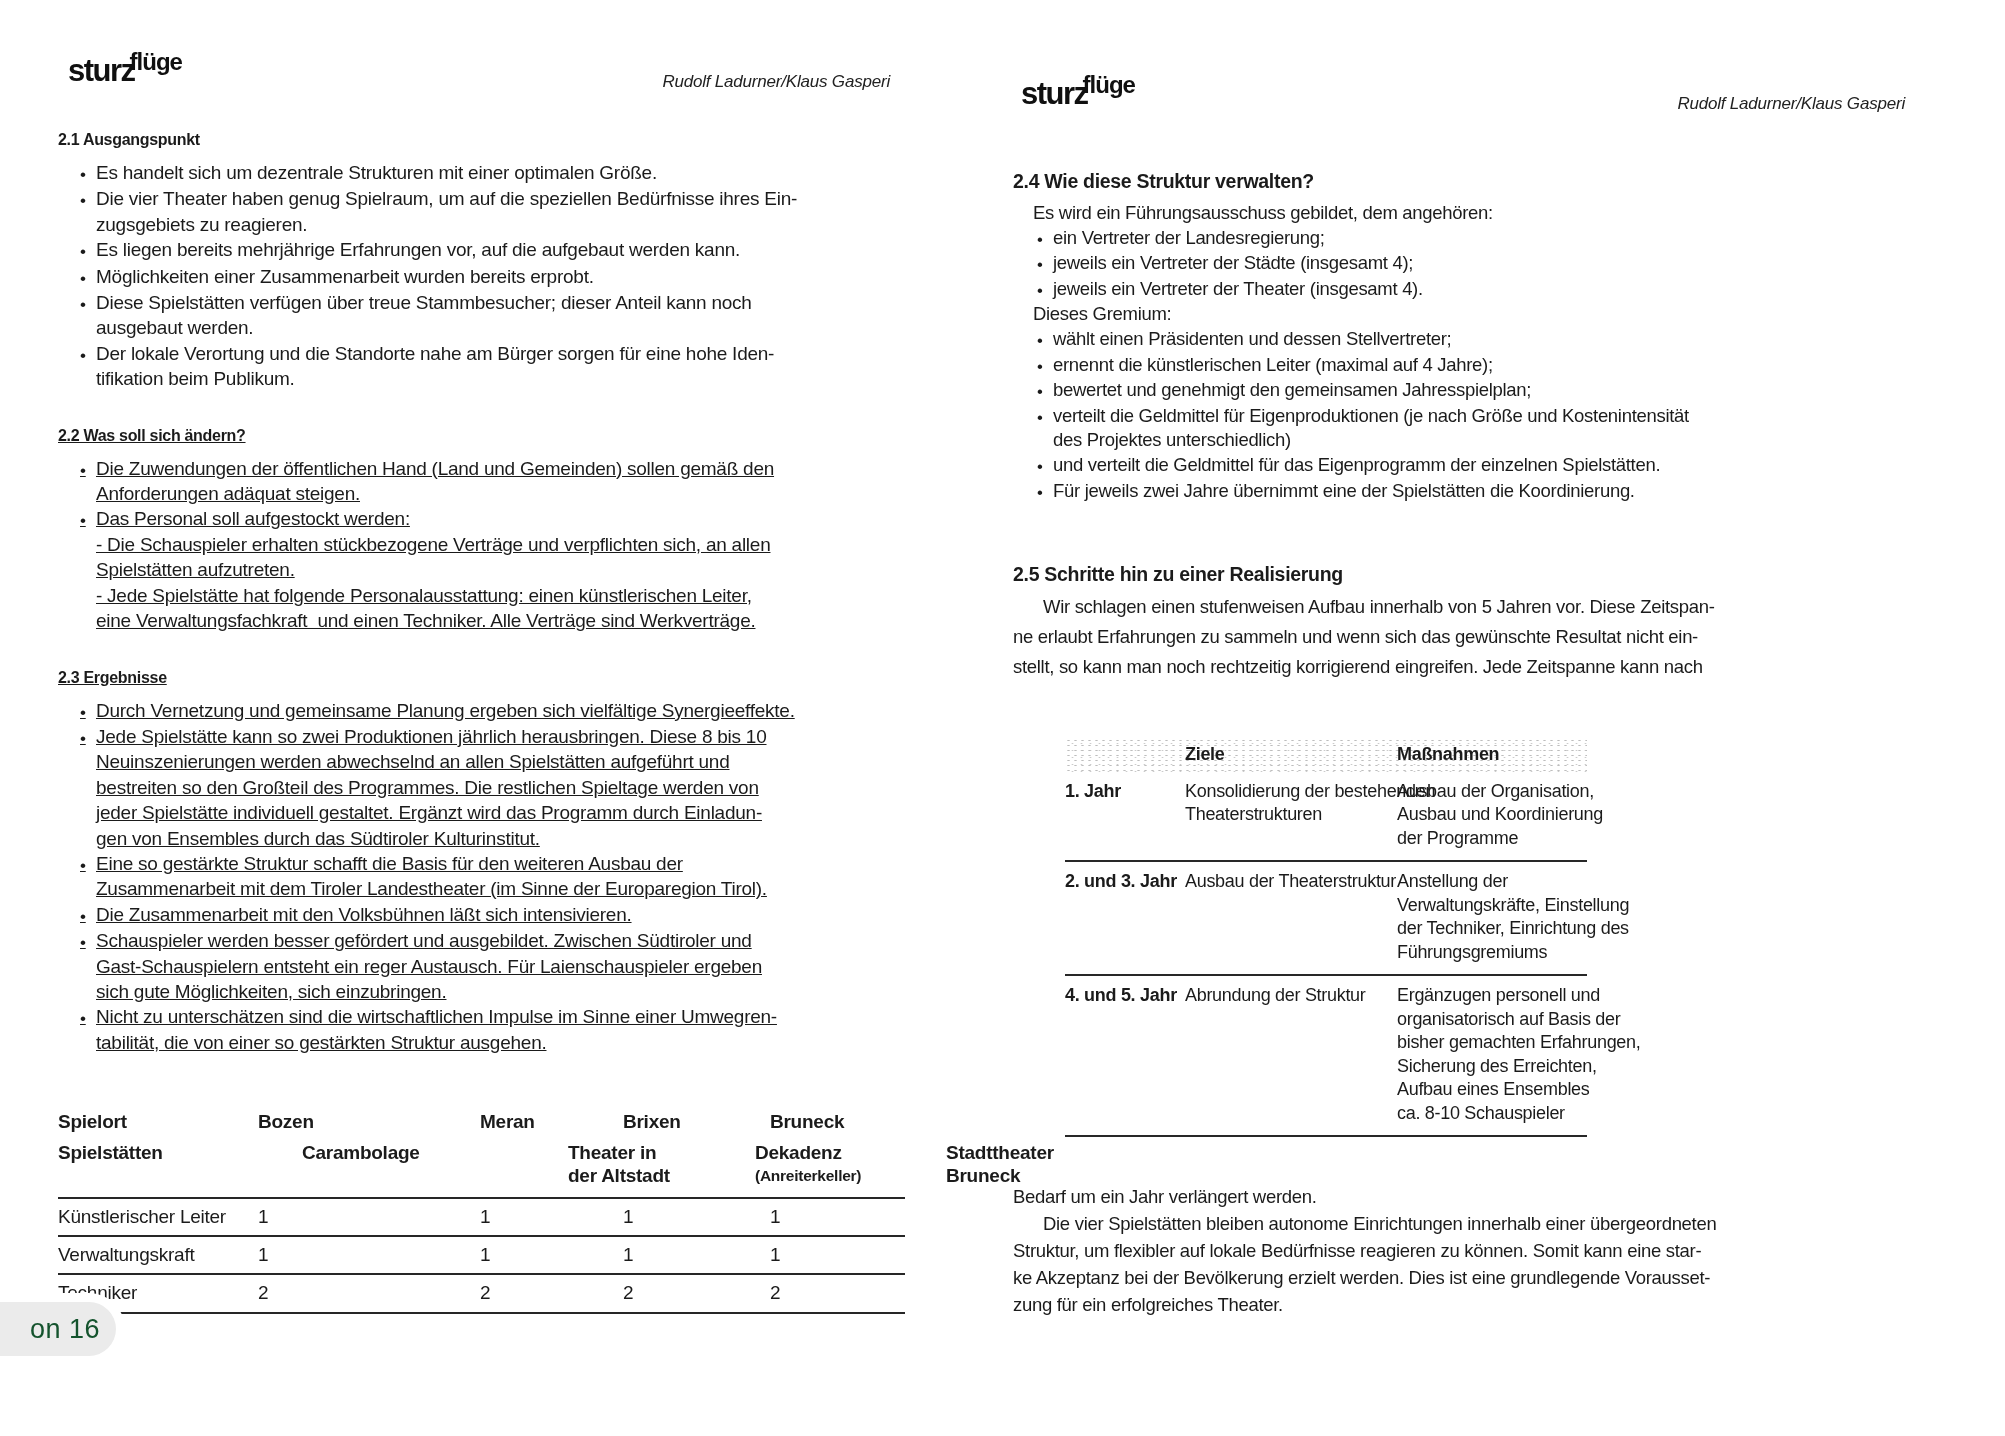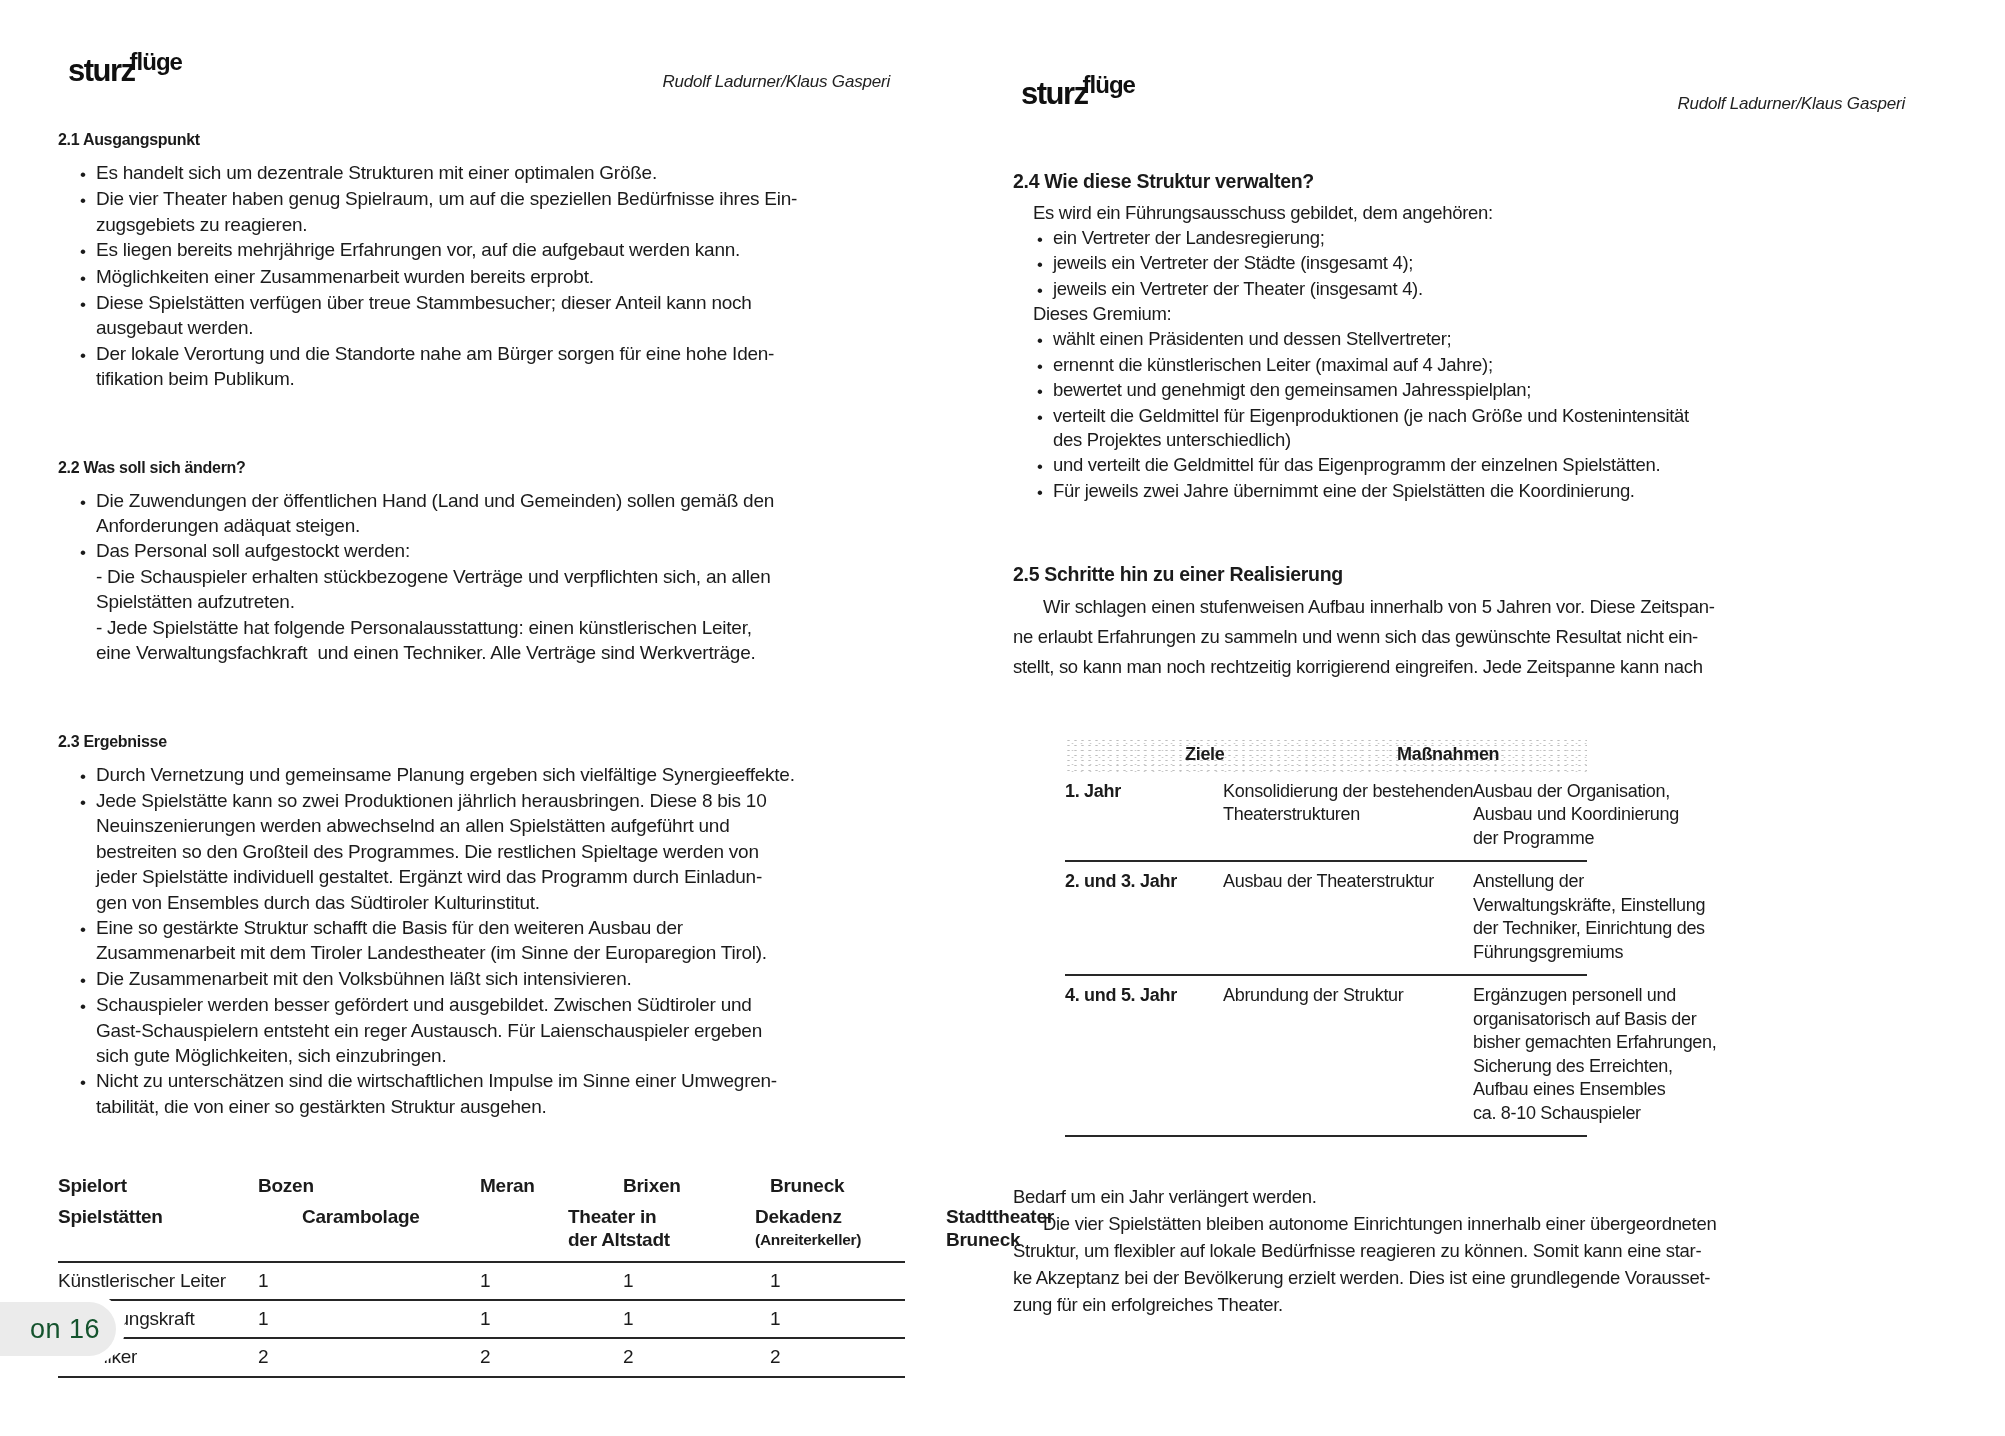--- a/index.html
+++ b/index.html
@@ -17,21 +17,21 @@
   .bullets{margin-left:22px;}
   .bullet{display:flex;align-items:flex-start;}
   .bm{flex:0 0 16px;}
   .bm::before{content:"•";font-size:0.9em;position:relative;top:1px;}
   .bt{flex:0 1 auto;}
   
   .p1{left:58px;top:55px;width:845px;font-size:19px;line-height:25.4px;letter-spacing:-0.25px;}
   .p1 .logo{margin-left:10px;}
   .p1 .h{font-size:16px;line-height:24px;}
   .p1 .sec1{margin-top:42px;}
-  .p1 .sec{margin-top:64px;}
+  .p1 .sec{margin-top:32px;text-decoration:underline;}
   .p1 .bullets{margin-top:8px;}
   
   .stable{margin-top:48px;width:847px;}
   .srow{display:grid;grid-template-columns:200px 222px 143px 147px 1fr;}
   .stable .head1{font-weight:700;padding-top:6px;}
   .stable .head2{font-weight:700;padding-top:6px;padding-bottom:10px;gap:44px;}
   .stable .head2 .scell{line-height:23px;}
   .stable .sub{display:block;font-size:15.5px;font-weight:700;}
   .sdata{border-top:2.5px solid #262626;padding:5px 0 6px 0;}
   .sdata.last{border-bottom:2.5px solid #262626;}
@@ -45,21 +45,21 @@
   .p2 .mid{margin-left:20px;}
   .p2 .sec25{margin-top:58px;}
   .p2 .para{margin-top:6px;text-indent:30px;line-height:30px;}
   
   .ptable{margin-left:52px;margin-top:56px;width:522px;font-size:18px;line-height:23.5px;}
   .prow{display:grid;grid-template-columns:120px 212px 1fr;}
   .phead{font-weight:700;padding:5px 0 5px 0;
          background-image:radial-gradient(#bdbdbd 0.9px,rgba(0,0,0,0) 1.2px),
                           radial-gradient(#cccccc 0.8px,rgba(0,0,0,0) 1.1px);
          background-size:7px 5px,9px 7px;background-position:0 0,3px 2px;}
-  .pbody{border-bottom:2.5px solid #282828;padding:8px 0 10px 0;gap:38px;}
+  .pbody{border-bottom:2.5px solid #282828;padding:8px 0 10px 0;}
   .period{font-weight:700;}
   
   .closing1{margin-top:48px;}
   .closing2{text-indent:30px;line-height:27px;}
   
   .page-badge{position:absolute;left:-30px;top:1302px;width:130px;height:54px;background:#ebebeb;
               border-radius:27px;box-shadow:0 0 0 9px #ffffff;z-index:5;display:flex;align-items:center;
               justify-content:flex-end;padding-right:16px;}
   .page-badge span{font-size:27px;color:#14532d;letter-spacing:0.5px;}
 </style>

